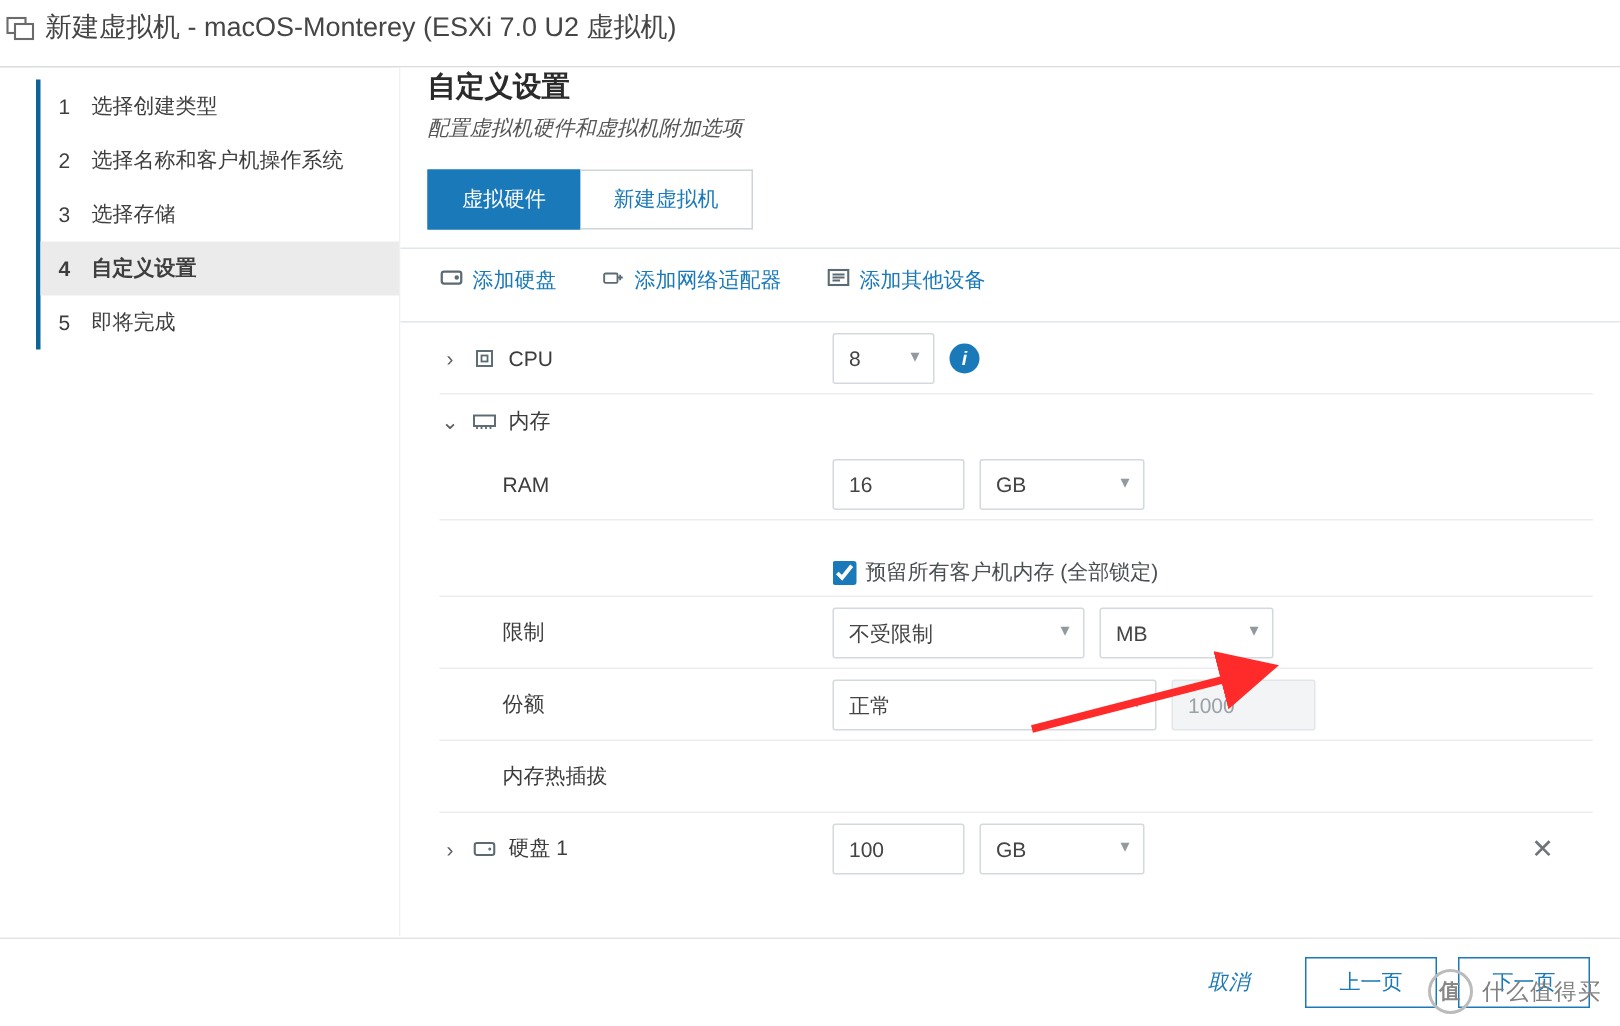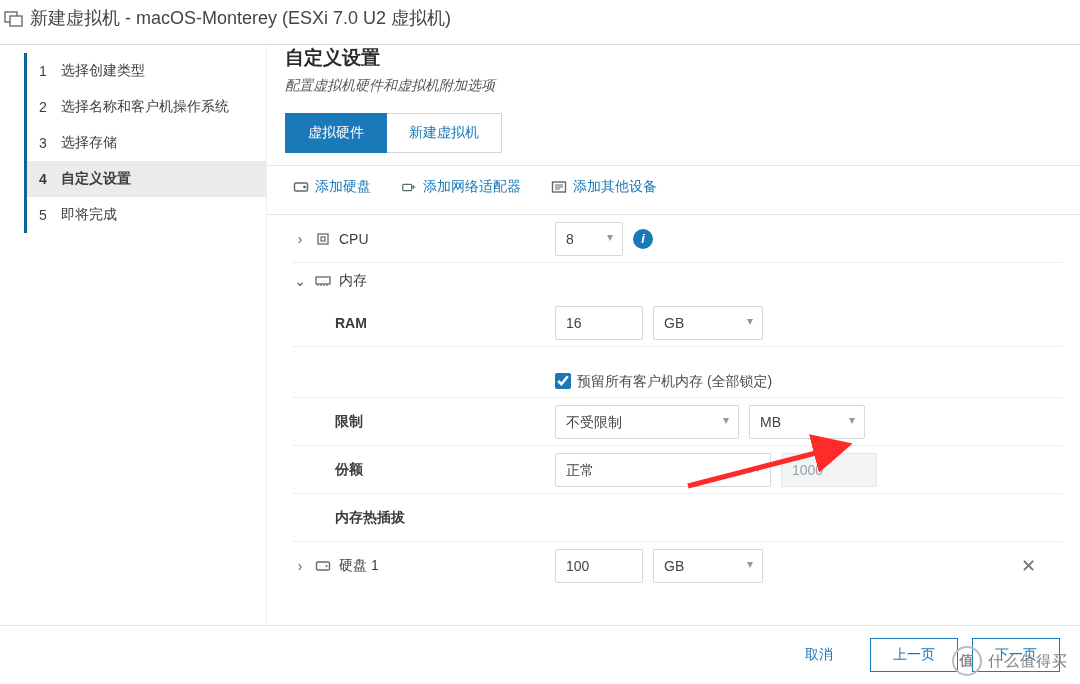--- a/index.html
+++ b/index.html
@@ -66,34 +66,34 @@
     .tab + .tab { border-left: none; }
     .toolbar {
       display: flex;
       gap: 30px;
       padding: 12px 26px 18px;
       font-size: 14px;
       border-top: 1px solid #e2e6e8;
       border-bottom: 1px solid #e2e6e8;
       margin-top: 12px;
     }
-    .tool-item { display: flex; align-items: center; gap: 6px; color: #1a79b8; cursor: pointer; }
+    .tool-item { display: flex; align-items: flex-start; gap: 6px; color: #1a79b8; cursor: pointer; }
     .tool-item svg path, .tool-item svg rect, .tool-item svg circle { stroke: #5c6b73; }
     .form-row {
       display: flex;
       align-items: center;
       min-height: 48px;
       padding: 6px 0;
       border-bottom: 1px solid #ededed;
       font-size: 14px;
     }
     .form-row.no-border { border-bottom: none; }
     .form-area { padding: 0 18px 0 26px; }
     .label-col { width: 262px; display: flex; align-items: center; gap: 8px; color: #3c3c3c; }
-    .label-col.indent1 { padding-left: 42px; font-weight: bold; }
+    .label-col.indent1 { padding-left: 42px; }
     .field-col { flex: 1; display: flex; align-items: center; gap: 10px; }
     .chev { width: 14px; text-align: center; color: #5b6064; }
     .icon-wrap { width: 16px; display:flex; align-items:center; justify-content:center; }
     input.text, select.sel {
       height: 34px;
       border: 1px solid #d3d9dd;
       background: #fff;
       font-size: 14px;
       color: #444;
       padding: 0 10px;
@@ -107,21 +107,21 @@
     }
     .disabled input, .disabled select { background: #f3f4f5; color:#9aa2a6; border-color:#e2e6e8; }
     .num-input { width: 88px; }
     .cpu-sel { width: 68px; border: 2px solid #1a79b8; }
     .info-badge {
       width: 20px; height: 20px; border-radius: 50%;
       background: #1a79b8; color: #fff; font-weight: 700;
       font-size: 13px; display: flex; align-items:center; justify-content:center;
       font-style: italic;
     }
-    .check-wrap { display:flex; align-items:flex-start; gap:6px; color:#4a4f52; font-size:14px;margin-top:20px; }
+    .check-wrap { display:flex; align-items:center; gap:6px; color:#4a4f52; font-size:14px;margin-top:20px; }
     .check-wrap input[type=checkbox]{ width:16px; height:16px; accent-color:#1a79b8; }
     .footer {
       position: absolute;
       left: 0; right: 0; bottom: 0;
       display: flex;
       justify-content: flex-end;
       align-items: center;
       gap: 14px;
       padding: 12px 20px;
       border-top: 1px solid #e2e6e8;
@@ -129,21 +129,21 @@
     }
     .btn {
       height: 34px;
       padding: 0 22px;
       border: 1px solid #1a79b8;
       background: #fff;
       color: #1a79b8;
       font-size: 14px;
       cursor: pointer;
     }
-    .btn.text-only { border-color: transparent; }
+    .btn.text-only { border-color: transparent; font-style: italic; }
     .remove-x { font-size: 18px; color: #6d757b; margin-left: auto; padding-right: 26px; cursor:pointer; }
     .arrow {
       position: absolute;
       left: 416px; top: 386px;
       pointer-events: none;
     }
     .watermark {
       position: absolute;
       right: 12px; bottom: 8px;
       display: flex; align-items: center; gap: 6px;
@@ -289,21 +289,21 @@
             <span>预留所有客户机内存 (全部锁定)</span>
           </label>
         </div>
       </div>
 
       <div class="form-row">
         <div class="label-col indent1">
             <span>限制</span>
           </div>
         <div class="field-col">
-          <span class="sel-wrap"><select class="sel" style="width:184px"><option>不受限制</option></select></span>
+          <span class="sel-wrap"><select class="sel" style="width:168px"><option>不受限制</option></select></span>
           <span class="sel-wrap"><select class="sel" style="width:116px"><option>MB</option></select></span>
         </div>
       </div>
 
       <div class="form-row">
         <div class="label-col indent1">
             <span>份额</span>
           </div>
         <div class="field-col">
           <span class="sel-wrap"><select class="sel" style="width:216px"><option>正常</option></select></span>

